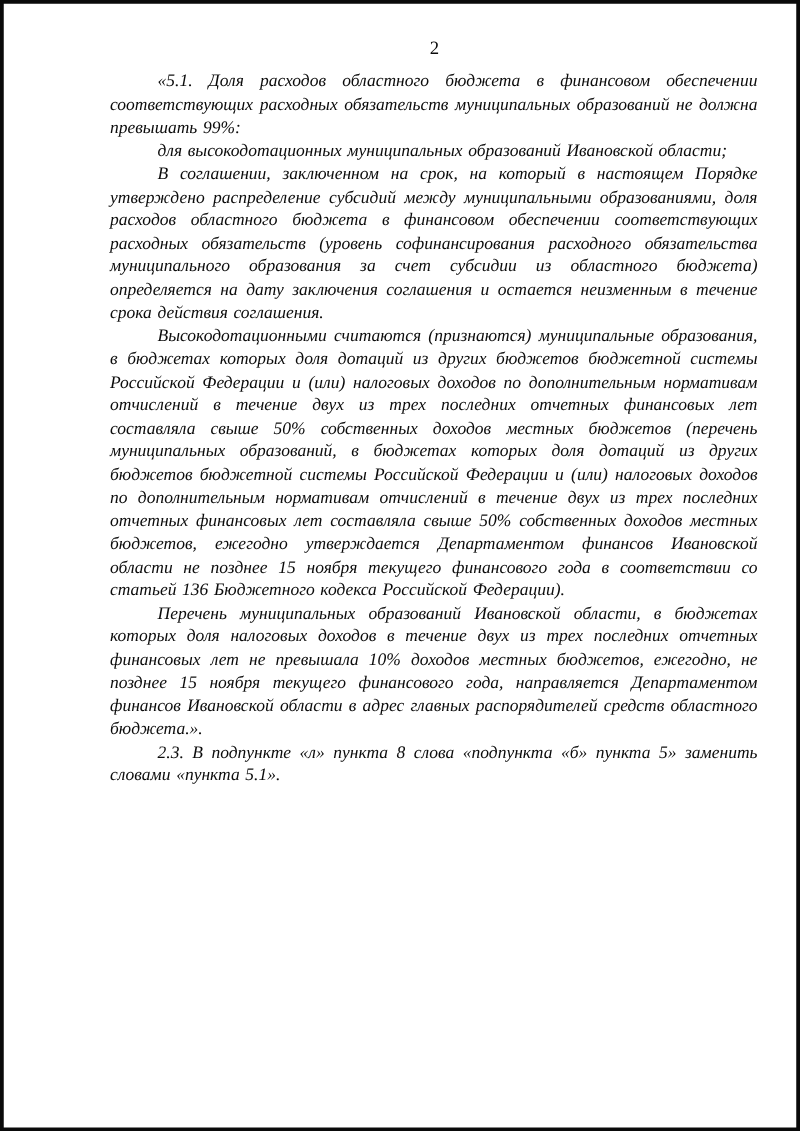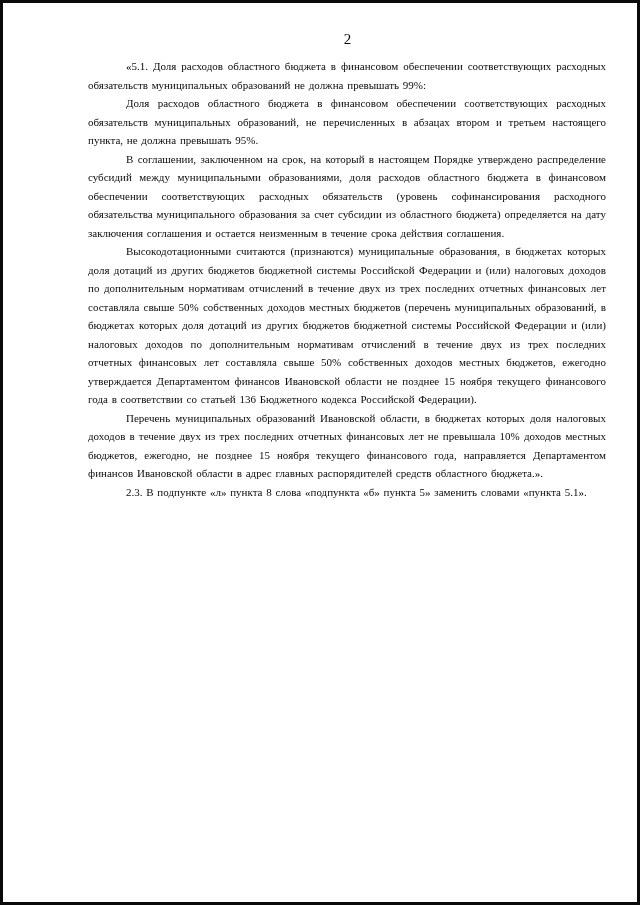--- a/index.html
+++ b/index.html
@@ -24,34 +24,35 @@
       margin-right: 30px;
       text-align: center;
       font-size: 15px;
       line-height: 18px;
     }
     .content {
       margin: 9px 31px 0 85px;
     }
     .content p {
       margin: 0;
-      font-size: 11px;
+      font-size: 14px;
       line-height: 18.5px;
       text-align: justify;
       text-indent: 38px;
       word-spacing: 1px;
+      font-style: italic;
     }
   </style>
 </head>
 <body>
 
 <div class="page">
   <div class="page-number">2</div>
 
   <div class="content">
     <p>«5.1. Доля расходов областного бюджета в финансовом обеспечении соответствующих расходных обязательств муниципальных образований не должна превышать 99%:</p>
-    <p>Доля расходов областного бюджета в финансовом обеспечении соответствующих расходных обязательств муниципальных образований, не перечисленных в абзацах втором и третьем настоящего пункта, не должна превышать 95%.</p>
+    <p>для высокодотационных муниципальных образований Ивановской области;</p>
     <p>В соглашении, заключенном на срок, на который в настоящем Порядке утверждено распределение субсидий между муниципальными образованиями, доля расходов областного бюджета в финансовом обеспечении соответствующих расходных обязательств (уровень софинансирования расходного обязательства муниципального образования за счет субсидии из областного бюджета) определяется на дату заключения соглашения и остается неизменным в течение срока действия соглашения.</p>
     <p>Высокодотационными считаются (признаются) муниципальные образования, в бюджетах которых доля дотаций из других бюджетов бюджетной системы Российской Федерации и (или) налоговых доходов по дополнительным нормативам отчислений в течение двух из трех последних отчетных финансовых лет составляла свыше 50% собственных доходов местных бюджетов (перечень муниципальных образований, в бюджетах которых доля дотаций из других бюджетов бюджетной системы Российской Федерации и (или) налоговых доходов по дополнительным нормативам отчислений в течение двух из трех последних отчетных финансовых лет составляла свыше 50% собственных доходов местных бюджетов, ежегодно утверждается Департаментом финансов Ивановской области не позднее 15 ноября текущего финансового года в соответствии со статьей 136 Бюджетного кодекса Российской Федерации).</p>
     <p>Перечень муниципальных образований Ивановской области, в бюджетах которых доля налоговых доходов в течение двух из трех последних отчетных финансовых лет не превышала 10% доходов местных бюджетов, ежегодно, не позднее 15 ноября текущего финансового года, направляется Департаментом финансов Ивановской области в адрес главных распорядителей средств областного бюджета.».</p>
     <p>2.3. В подпункте «л» пункта 8 слова «подпункта «б» пункта 5» заменить словами «пункта 5.1».</p>
   </div>
 </div>
 
 </body></html>

